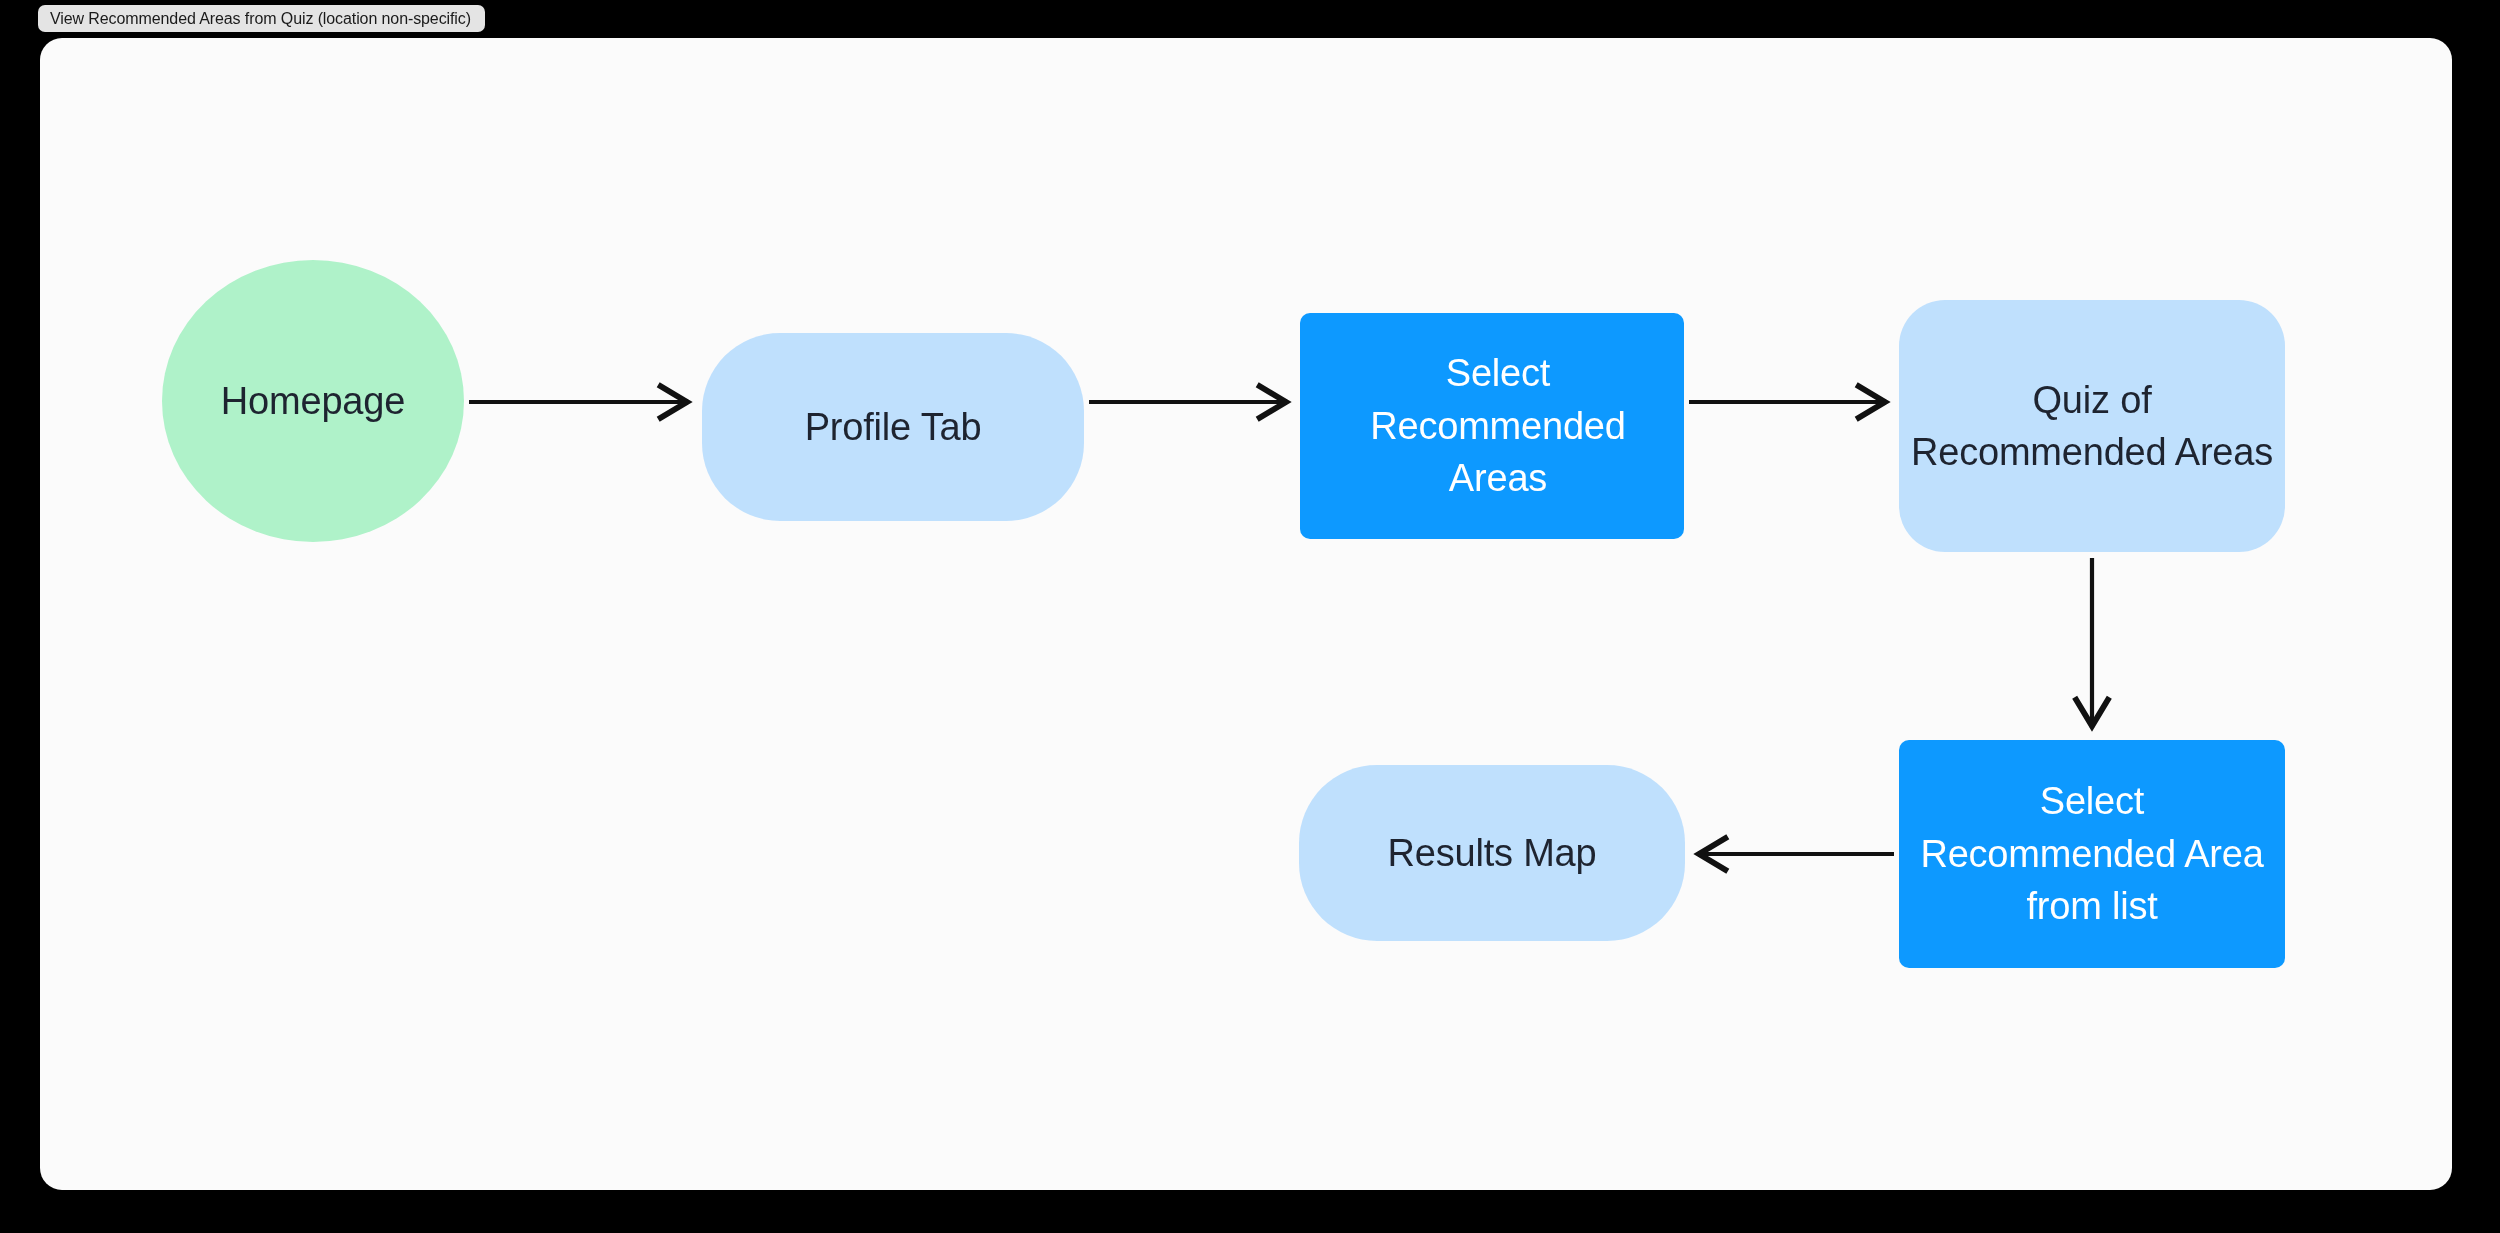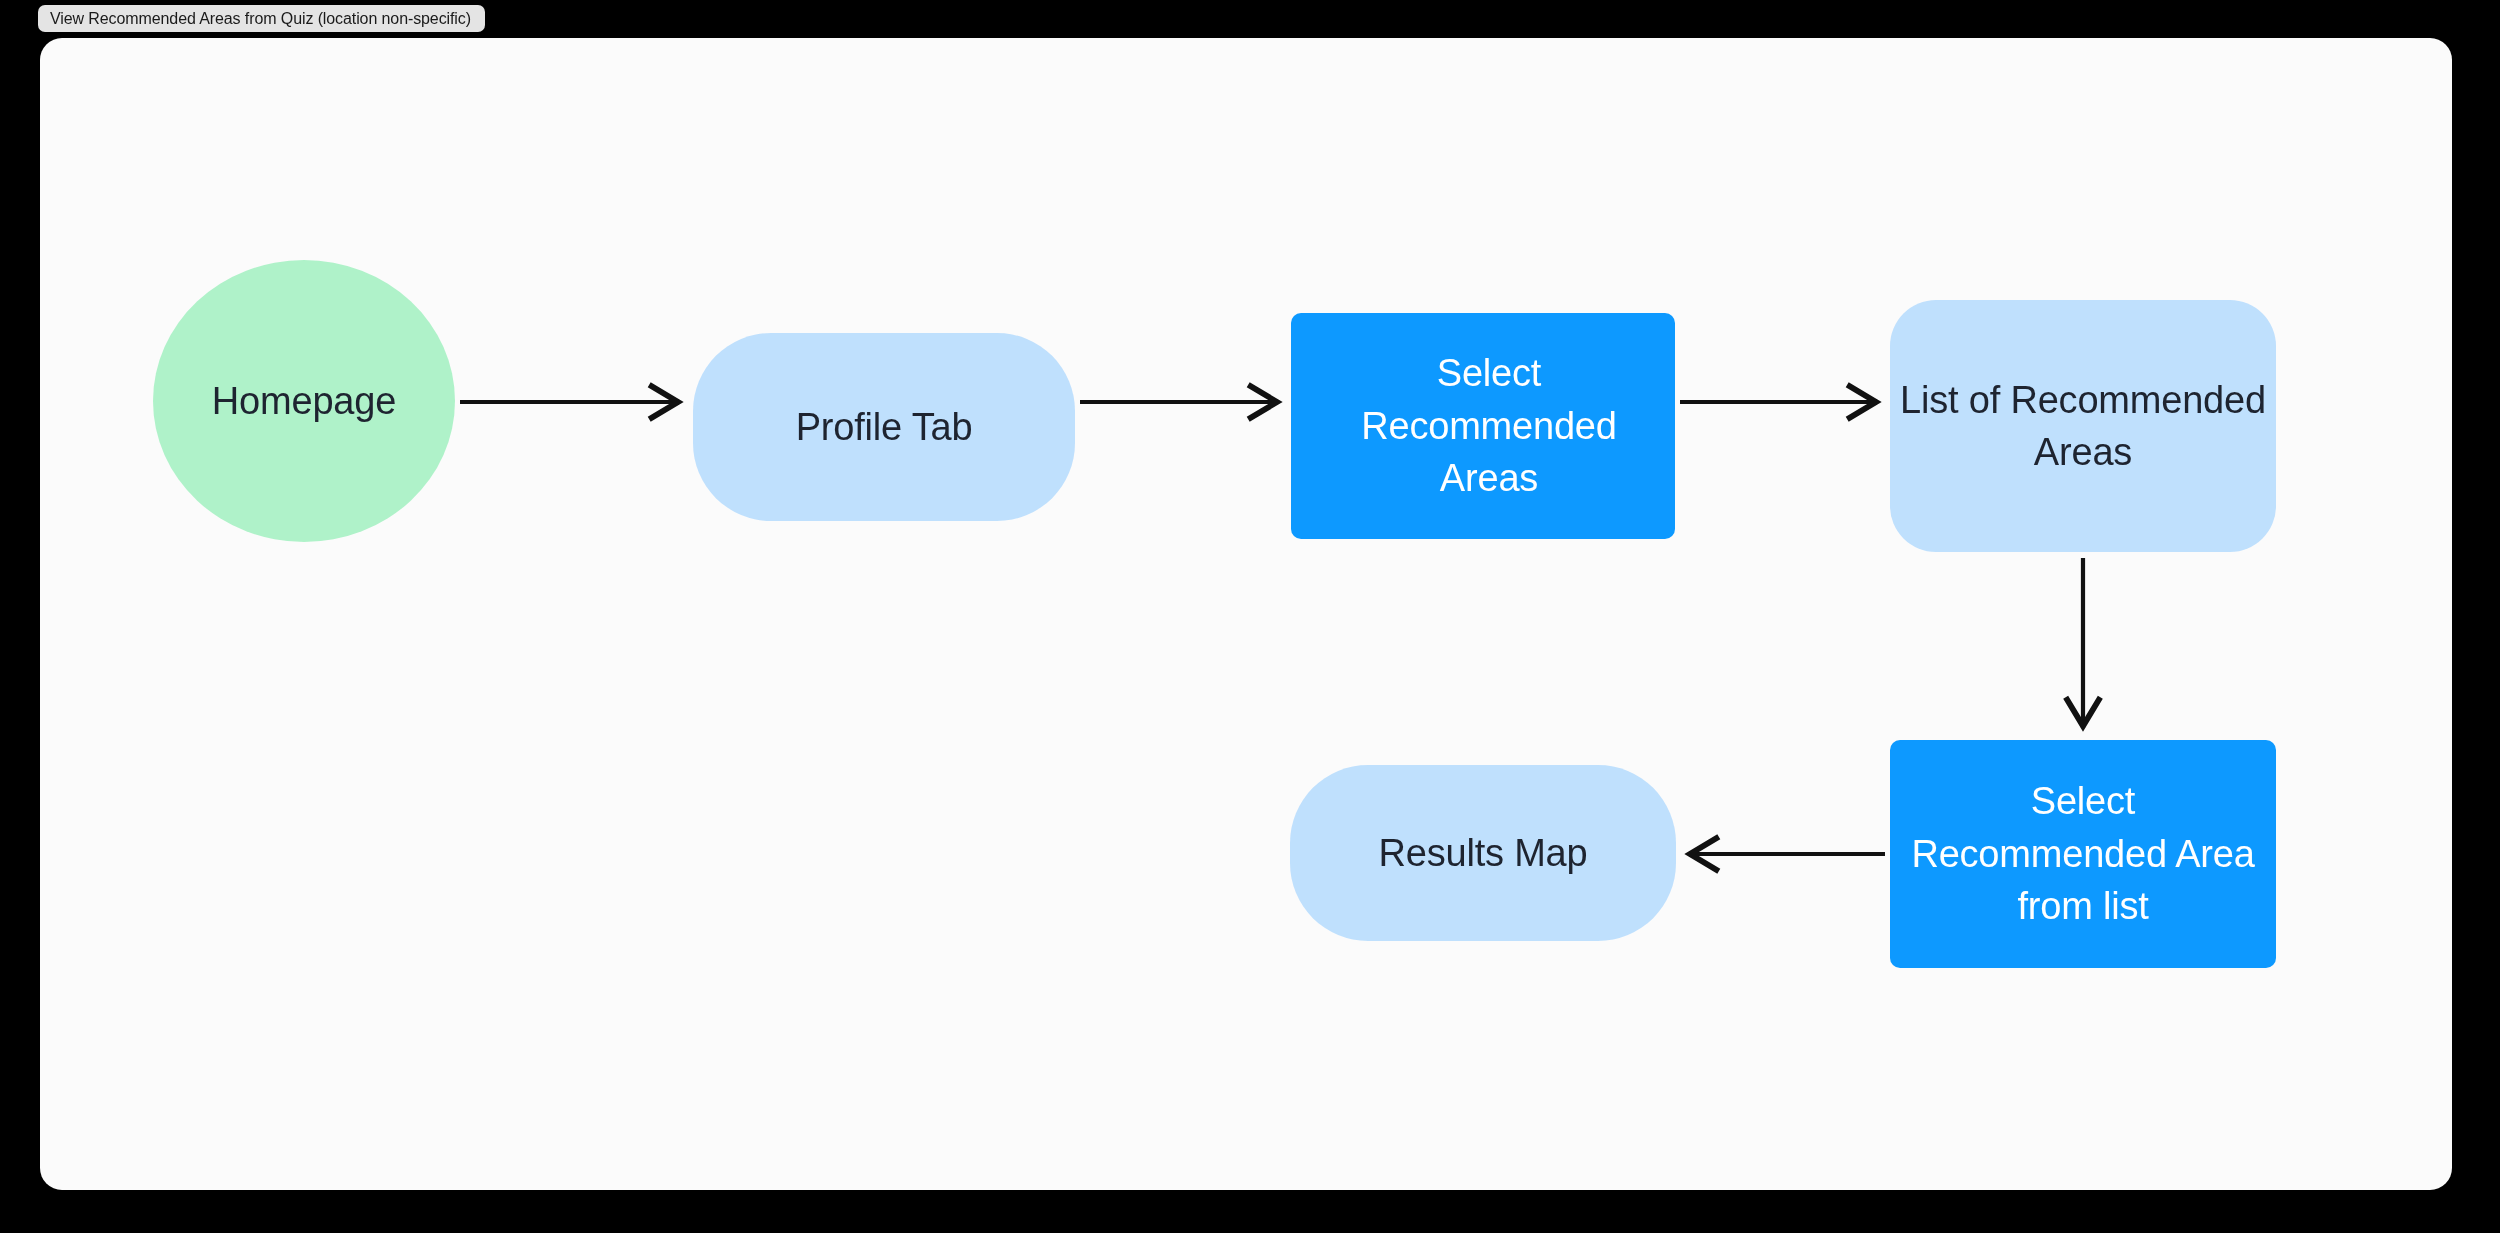--- a/index.html
+++ b/index.html
@@ -56,21 +56,21 @@
     width: 2412px;
     height: 1152px;
     background: #fbfbfb;
     border-radius: 22px;
     overflow: hidden;
   }
 
   
   #diagram-layer {
     position: absolute;
-    left: 0; top: 0;
+    left: 9px; top: 0;
     width: 2412px;
     height: 1180px;
   }
   #edge-svg {
     position: absolute;
     left: 0; top: 0;
     width: 2412px;
     height: 1152px;
     pointer-events: none;
   }
@@ -142,21 +142,21 @@
 
       <div id="node-profile-tab" class="node shape-pill fill-lblue">
         <span class="node-label">Profile Tab</span>
       </div>
 
       <div id="node-select-areas" class="node shape-rect fill-blue">
         <span class="node-label">Select Recommended Areas</span>
       </div>
 
       <div id="node-list-areas" class="node shape-rounded fill-lblue">
-        <span class="node-label">List of Recommended Areas</span>
+        <span class="node-label">Quiz of Recommended Areas</span>
       </div>
 
       <div id="node-results-map" class="node shape-pill fill-lblue">
         <span class="node-label">Results Map</span>
       </div>
 
       <div id="node-select-from-list" class="node shape-rect fill-blue">
         <span class="node-label">Select Recommended Area from list</span>
       </div>
 

